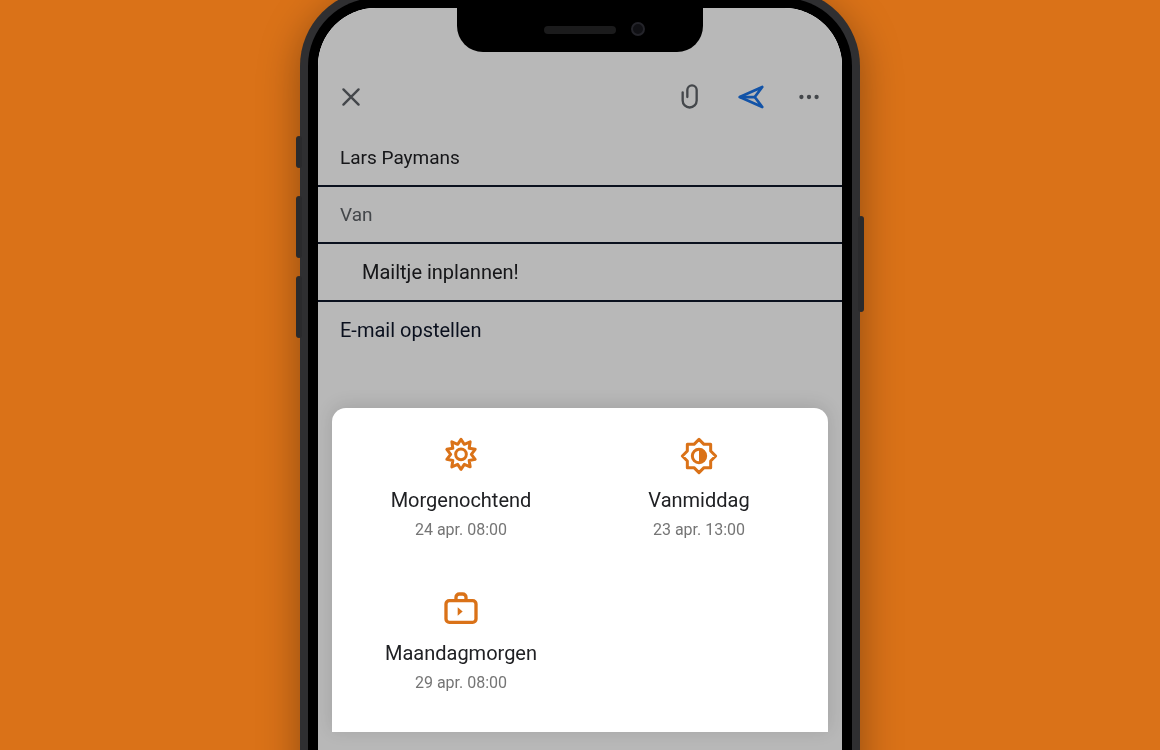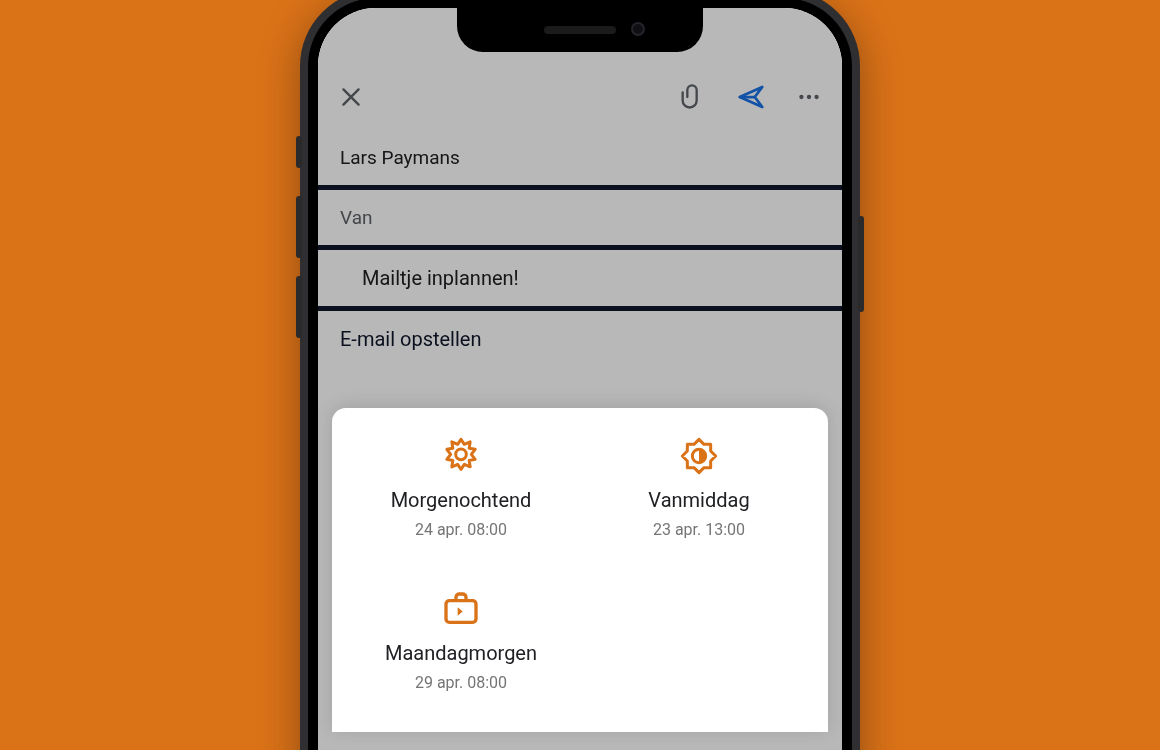--- a/index.html
+++ b/index.html
@@ -143,21 +143,21 @@
     padding: 0 20px;
     gap: 14px;
   }
   .compose-header .spacer { flex:1; }
   .hicon { color:#5f6368; display:flex; align-items:center; justify-content:center; }
   .hicon.send { color:#1a73e8; }
   .hicon svg { display:block; }
 
   .field {
     padding: 16px 22px;
-    border-bottom: 5px solid #0f172a;
+    border-bottom: 2px solid #0f172a;
     font-size: 19px;
     color: #5f6368;
   }
   .field.to { color:#202124; font-size:19px; }
   .field.subject { color:#202124; font-weight:400; font-size:20px;padding-left:44px; }
   .field.body { border-bottom:none; color:#0f172a; font-size:20px; }
 
   
   .sheet {
     position: absolute;

